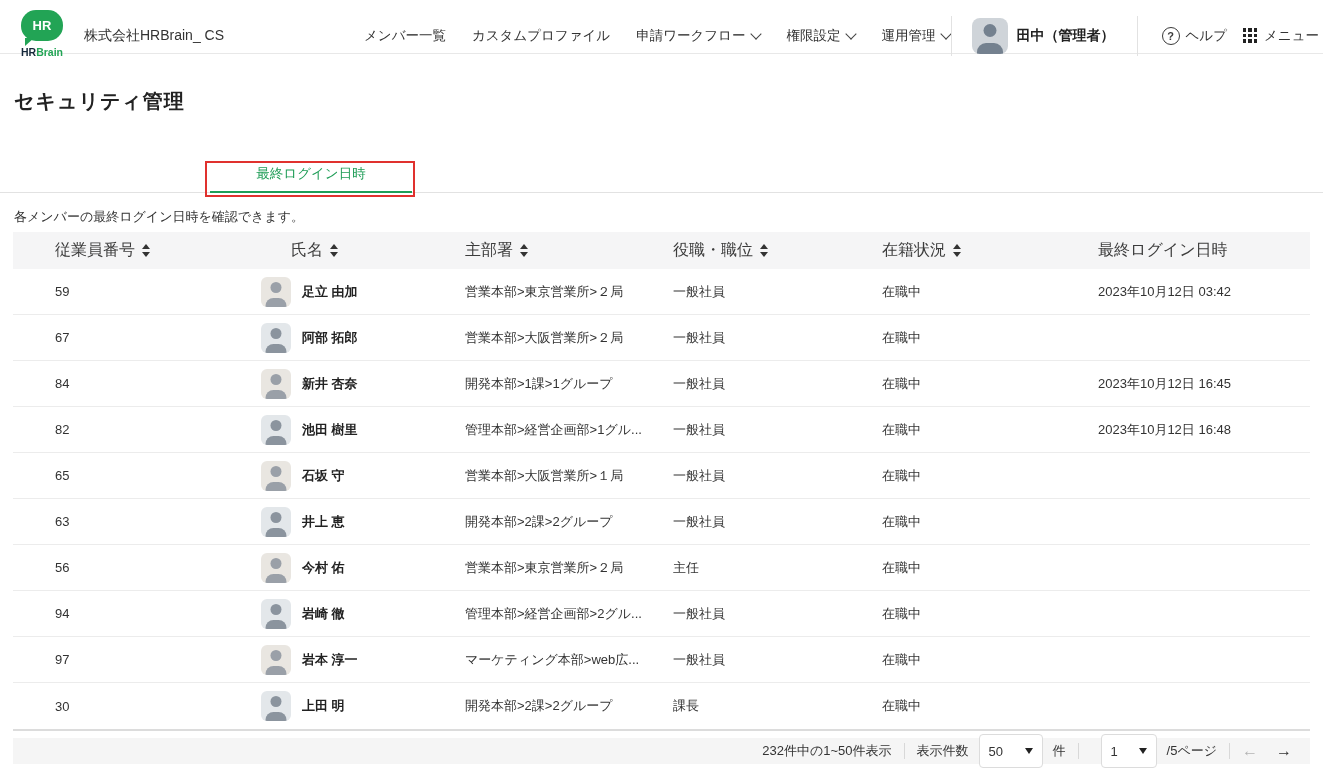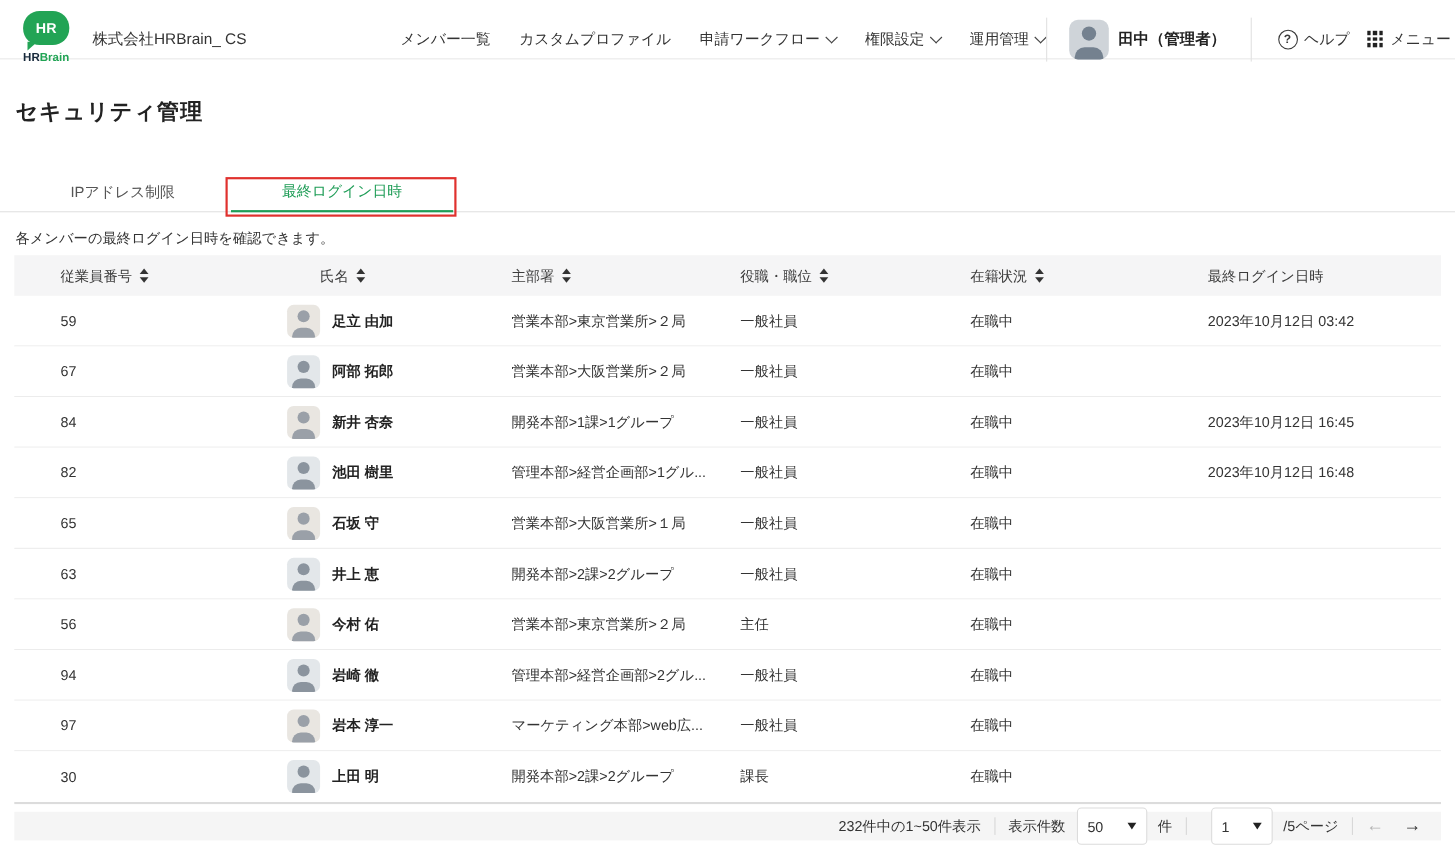--- a/index.html
+++ b/index.html
@@ -35,21 +35,21 @@
   .page-title { position:absolute; left:14px; top:88px; font-size:20px; font-weight:bold; color:#222; letter-spacing:1px; }
   .tabbar { position:absolute; left:0; top:156px; width:100%; height:37px; border-bottom:1px solid #e2e2e2; }
   .tab { position:absolute; top:0; height:37px; display:flex; align-items:center; justify-content:center; font-size:13.5px; cursor:pointer; }
   .tab-inactive { left:13px; width:197px; color:#555; }
   .tab-active { left:210px; width:202px; color:#1f9d57; border-bottom:2px solid #1f9d57; }
   .annotation-box { position:absolute; left:205px; top:161px; width:210px; height:36px; border:2.5px solid #e0312e; pointer-events:none; z-index:5; }
   .page-desc { position:absolute; left:14px; top:208px; font-size:13px; color:#333; }
 
   
   .table { position:absolute; left:13px; top:232px; width:1297px; border-bottom:2px solid #dcdcdc; }
-  .thead { height:37px; background:#f5f5f6; display:flex; align-items:center; font-size:13px; color:#3c3c3c; }
+  .thead { height:37px; background:#f5f5f6; display:flex; align-items:center; font-size:16px; color:#3c3c3c; }
   .col { flex:none; display:flex; align-items:center; }
   .c1 { width:248px; padding-left:42px; }
   .c2 { width:204px; }
   .c2h { padding-left:30px; }
   .c3 { width:208px; }
   .c4 { width:209px; }
   .c5 { width:216px; }
   .c6 { flex:1 1 auto; }
   .sort { display:inline-flex; flex-direction:column; gap:2.5px; margin-left:7px; cursor:pointer; }
   .tri-up { width:0; height:0; border-left:4px solid transparent; border-right:4px solid transparent; border-bottom:5px solid #333; }
@@ -130,21 +130,20 @@
             <i></i>
           </span>
         <span>メニュー</span>
       </div>
     </div>
   </div>
 
   <div class="page-title">セキュリティ管理</div>
 
   <div class="tabbar">
-    <div class="tab tab-inactive">IPアドレス制限</div>
     <div class="tab tab-active">最終ログイン日時</div>
   </div>
   <div class="annotation-box"></div>
 
   <div class="page-desc">各メンバーの最終ログイン日時を確認できます。</div>
 
   <div class="table">
     <div class="thead">
       <div class="col c1">
           <span>従業員番号</span>

